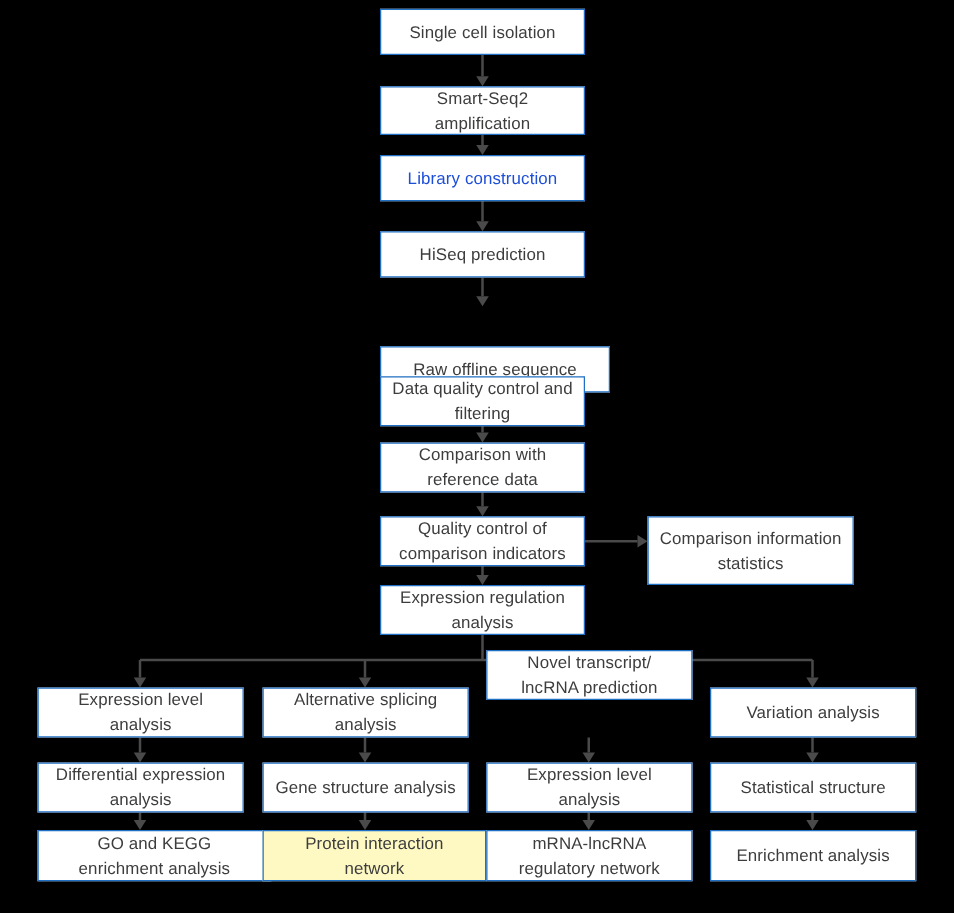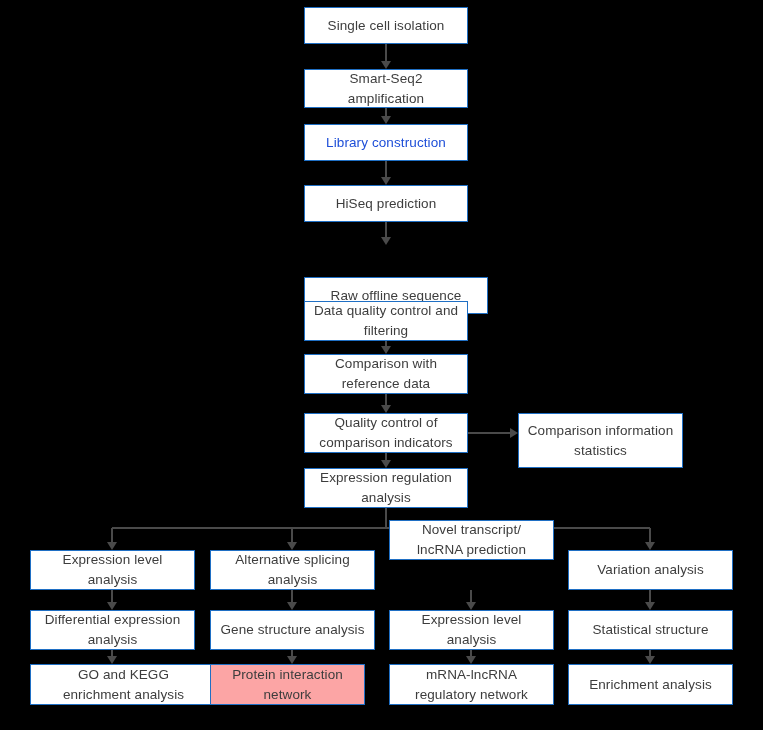--- a/index.html
+++ b/index.html
@@ -147,21 +147,21 @@
       </div>
       <div class="node" style="left: 30px; top: 664px; width: 187px; height: 41px; background: rgb(255, 255, 255); border-color: rgb(31, 111, 196); color: rgb(61, 61, 61);">
         <span>GO and KEGG<br>enrichment analysis</span>
       </div>
       <div class="node" style="left: 210px; top: 550px; width: 165px; height: 40px; background: rgb(255, 255, 255); border-color: rgb(31, 111, 196); color: rgb(61, 61, 61);">
         <span>Alternative splicing<br>analysis</span>
       </div>
       <div class="node" style="left: 210px; top: 610px; width: 165px; height: 40px; background: rgb(255, 255, 255); border-color: rgb(31, 111, 196); color: rgb(61, 61, 61);">
         <span>Gene structure analysis</span>
       </div>
-      <div class="node" style="left: 210px; top: 664px; width: 155px; height: 41px; background: #fca5a5; border-color: rgb(31, 111, 196); color: rgb(61, 61, 61);">
+      <div class="node" style="left: 210px; top: 664px; width: 179px; height: 41px; background: #fef9c3; border-color: rgb(31, 111, 196); color: rgb(61, 61, 61);">
         <span>Protein interaction<br>network</span>
       </div>
       <div class="node" style="left: 389px; top: 520px; width: 165px; height: 40px; background: rgb(255, 255, 255); border-color: rgb(31, 111, 196); color: rgb(61, 61, 61);">
         <span>Novel transcript/<br>lncRNA prediction</span>
       </div>
       <div class="node" style="left: 389px; top: 610px; width: 165px; height: 40px; background: rgb(255, 255, 255); border-color: rgb(31, 111, 196); color: rgb(61, 61, 61);">
         <span>Expression level<br>analysis</span>
       </div>
       <div class="node" style="left: 389px; top: 664px; width: 165px; height: 41px; background: rgb(255, 255, 255); border-color: rgb(31, 111, 196); color: rgb(61, 61, 61);">
         <span>mRNA-lncRNA<br>regulatory network</span>

